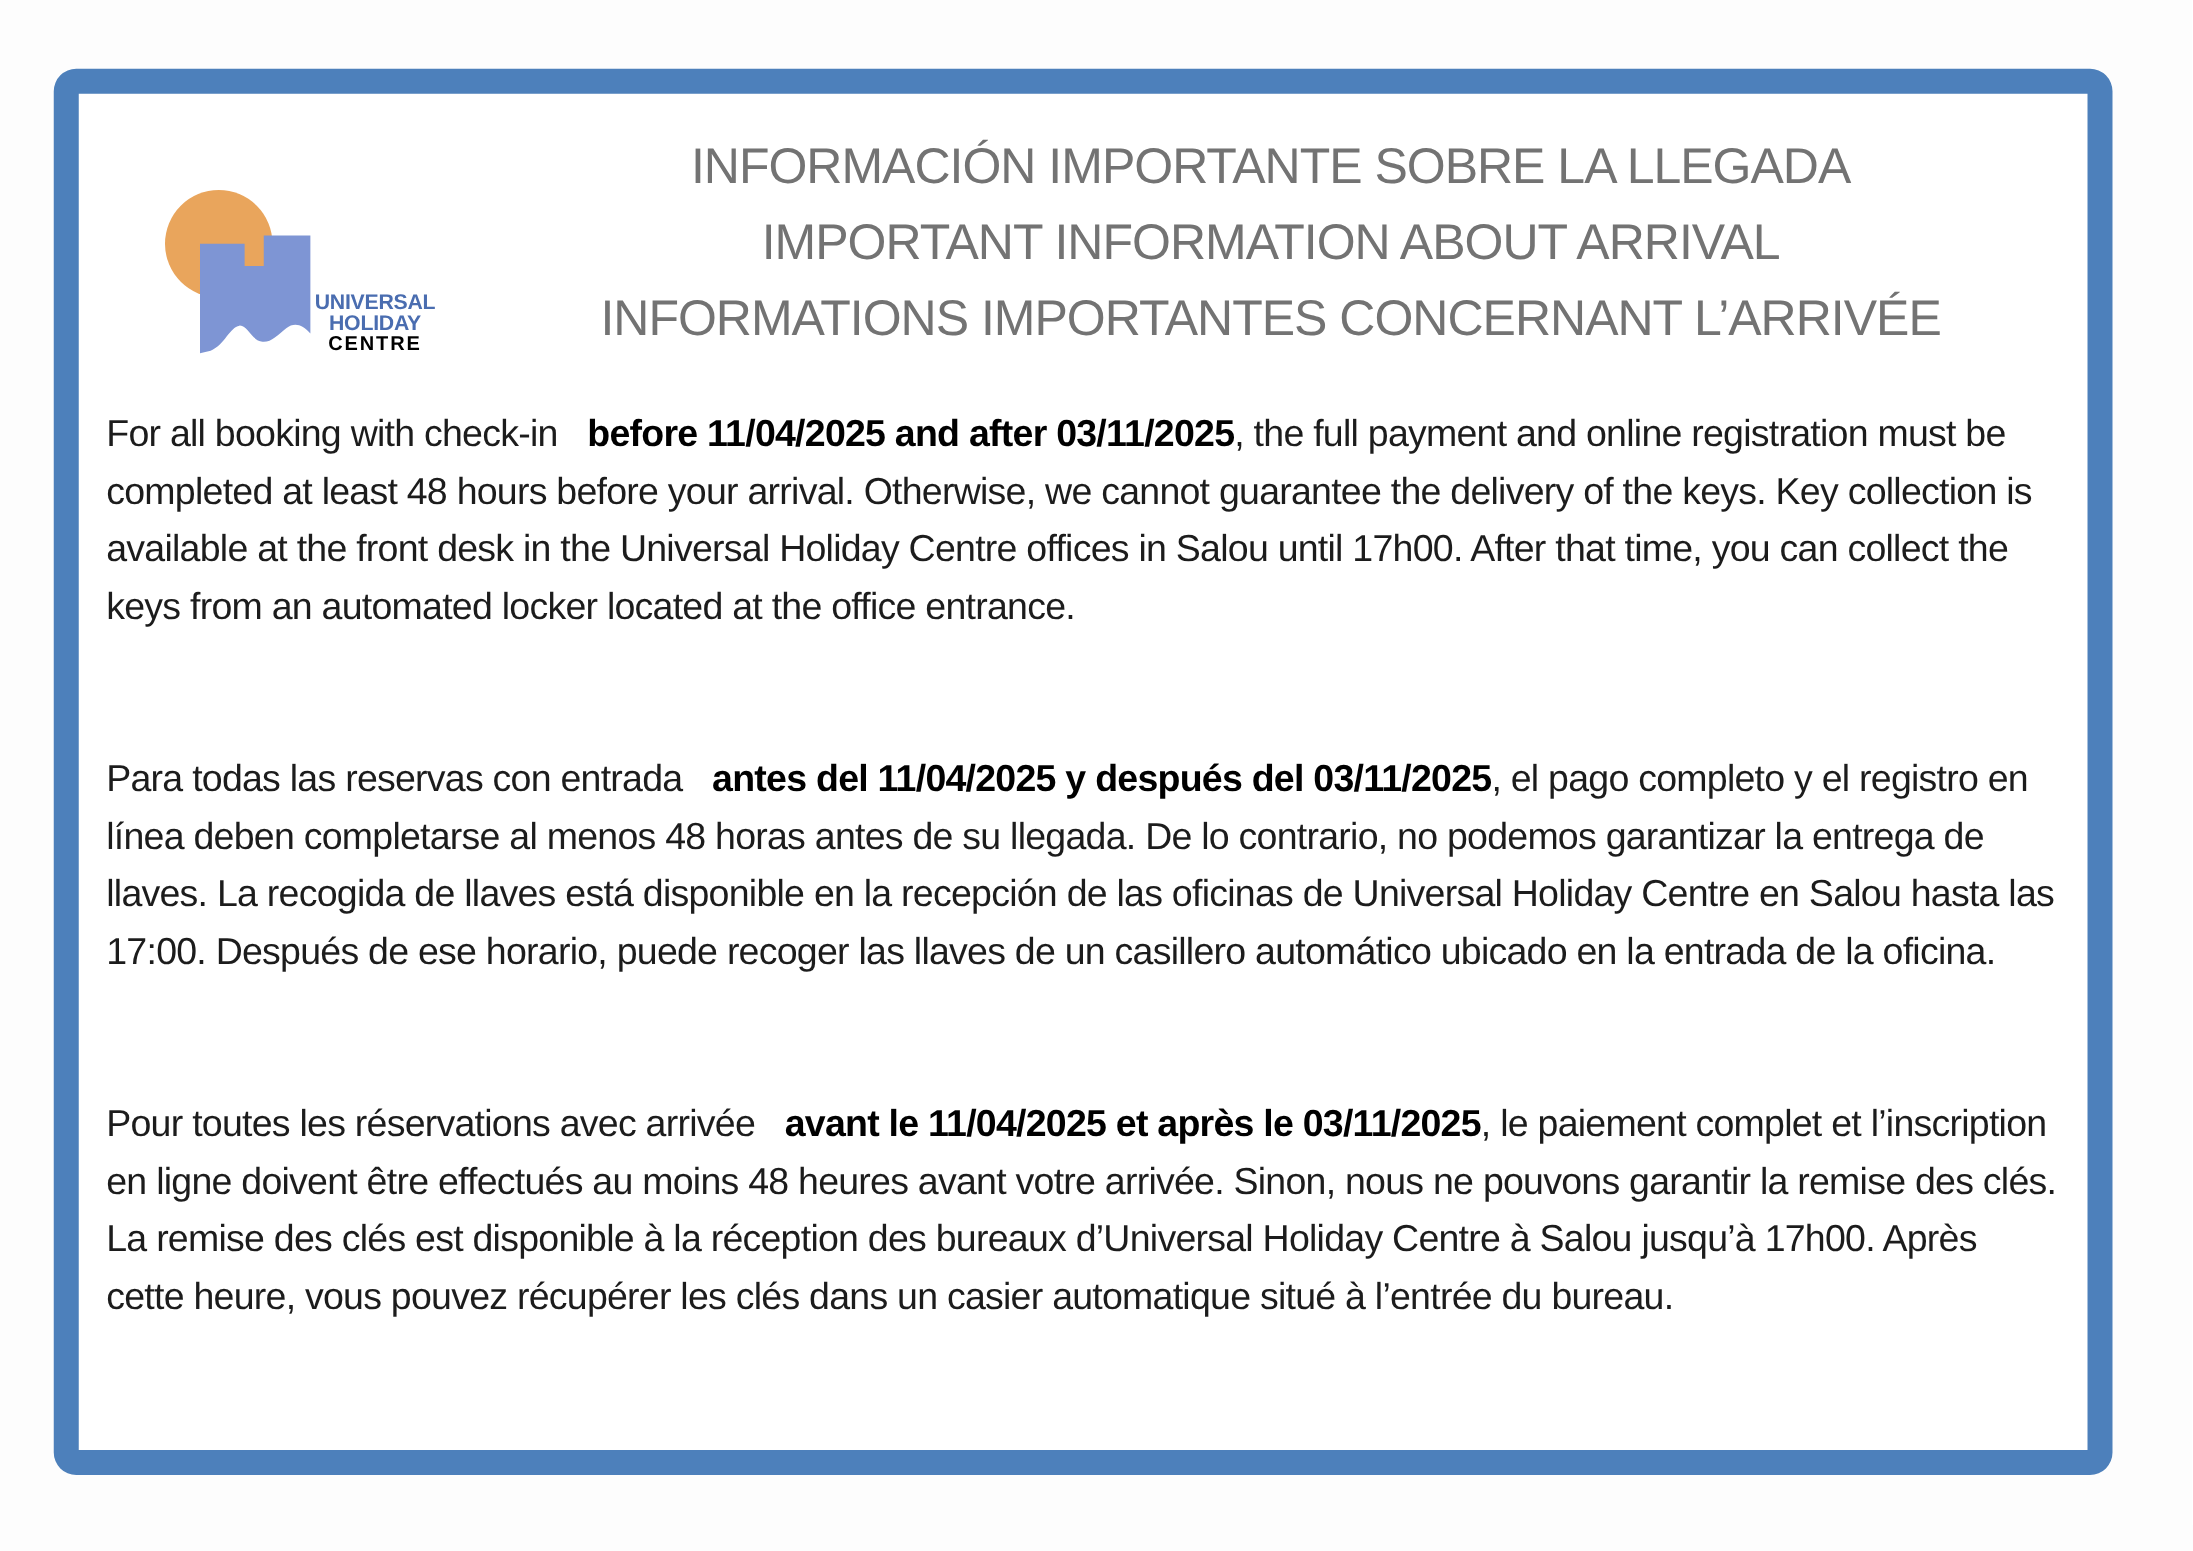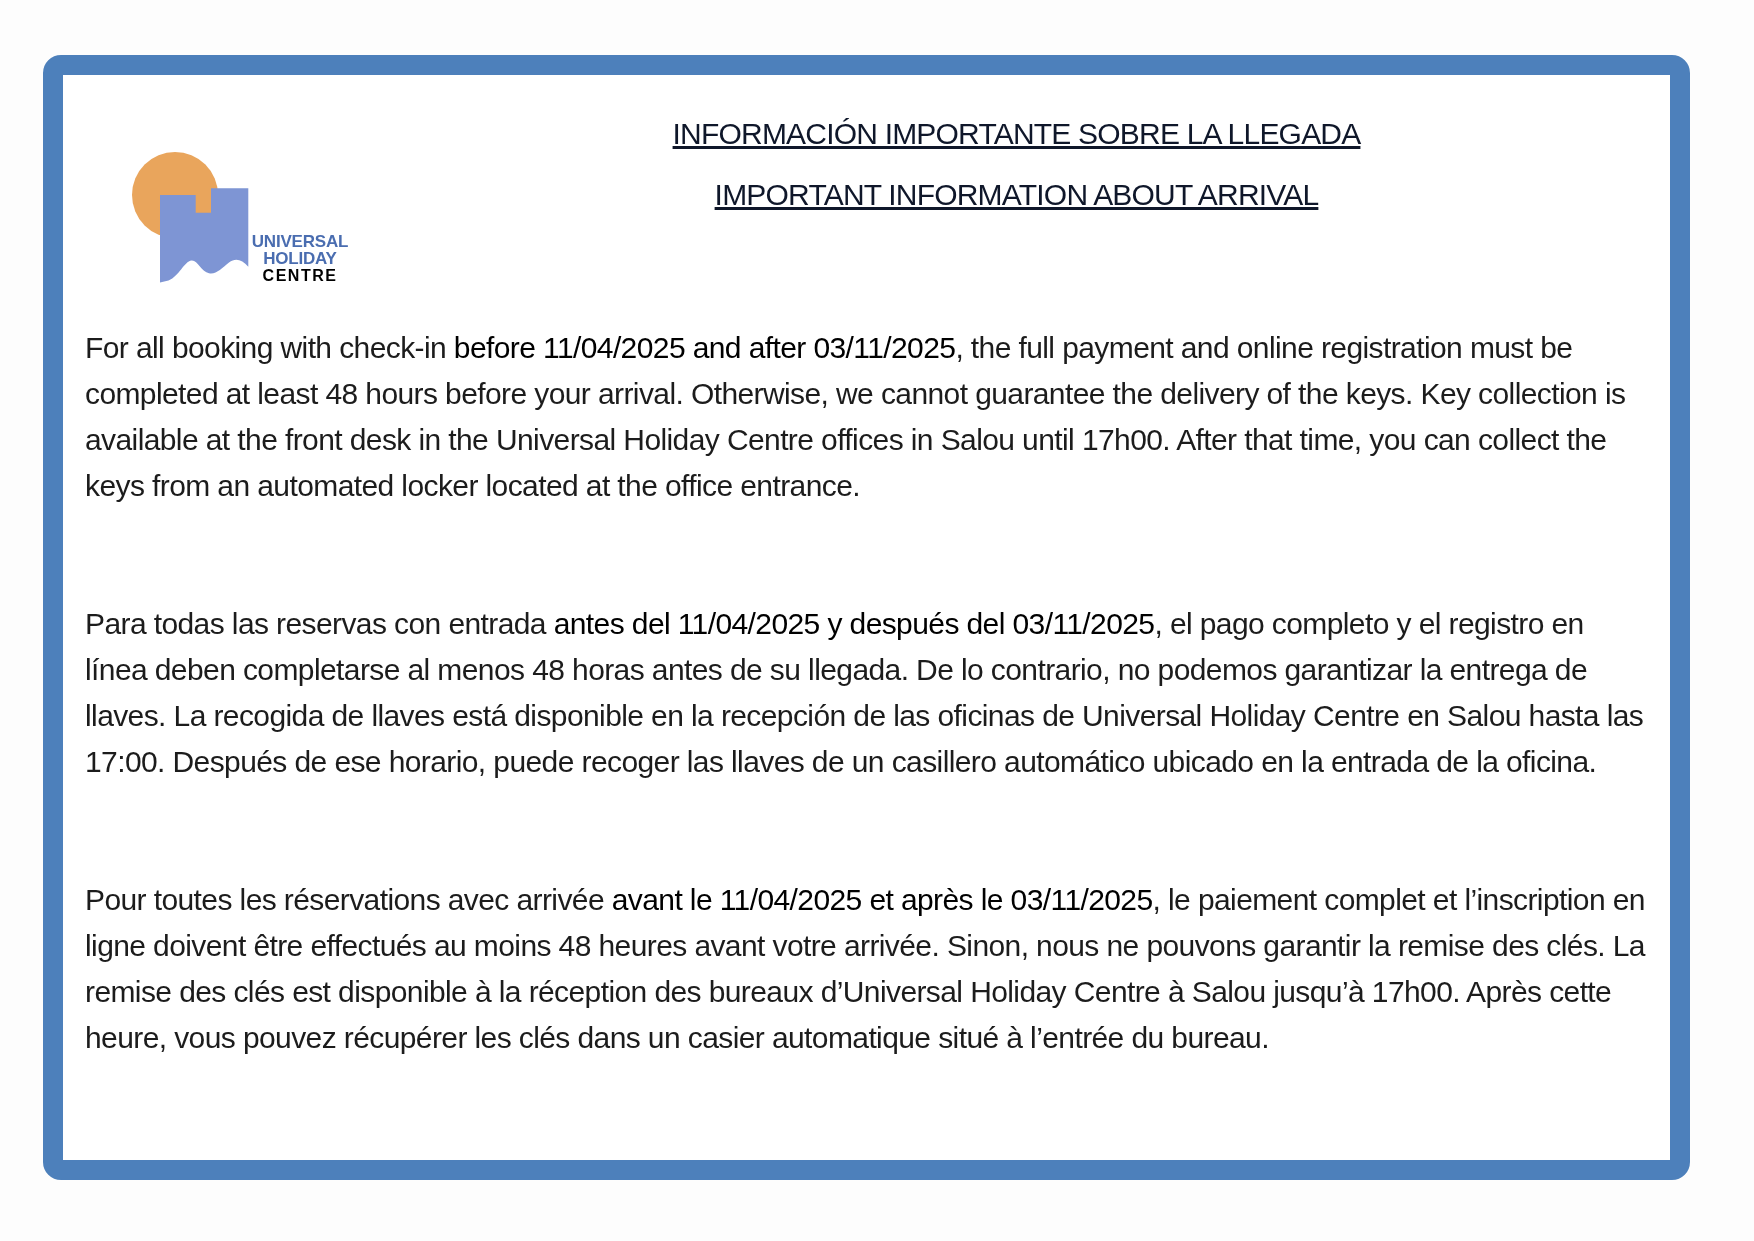--- a/index.html
+++ b/index.html
@@ -68,42 +68,42 @@
     font-size: 16px;
     color: #000000;
     letter-spacing: 1.5px;
   }
   .headings {
     flex: 1 1 auto;
     padding-top: 28px;
     text-align: center;
   }
   .heading {
-    font-size: 30px;
+    font-size: 40px;
     line-height: 61px;
     letter-spacing: -0.8px;
-    color: #0f172a;
+    color: #737373;
     white-space: nowrap;
-    text-decoration: underline;
   }
   
   .content {
     padding: 0 22px;
   }
   .para {
     margin: 0 0 92px 0;
     font-size: 30px;
     line-height: 46px;
     letter-spacing: -0.6px;
     color: #1c1c1c;
     text-align: left;
   }
   .para strong {
-    font-weight: 400;
+    font-weight: 700;
     color: #000000;
+    margin-left: 16px;
   }
 </style>
 </head>
 <body>
 
 <div class="page">
   <div class="frame">
 
     <div class="header">
 
@@ -120,20 +120,21 @@
         <div class="logo-text">
           <div class="logo-word-blue">UNIVERSAL</div>
           <div class="logo-word-blue">HOLIDAY</div>
           <div class="logo-word-tan">CENTRE</div>
         </div>
       </div>
 
       <div class="headings">
         <div class="heading">INFORMACIÓN IMPORTANTE SOBRE LA LLEGADA</div>
         <div class="heading">IMPORTANT INFORMATION ABOUT ARRIVAL</div>
+        <div class="heading">INFORMATIONS IMPORTANTES CONCERNANT L’ARRIVÉE</div>
       </div>
 
     </div>
 
     <div class="content">
 
       <p class="para"><span>For all booking with check-in </span><strong>before 11/04/2025 and after 03/11/2025</strong><span>, the full payment and online registration must be completed at least 48 hours before your arrival. Otherwise, we cannot guarantee the delivery of the keys. Key collection is available at the front desk in the Universal Holiday Centre offices in Salou until 17h00. After that time, you can collect the keys from an automated locker located at the office entrance.</span></p>
 
       <p class="para"><span>Para todas las reservas con entrada </span><strong>antes del 11/04/2025 y después del 03/11/2025</strong><span>, el pago completo y el registro en línea deben completarse al menos 48 horas antes de su llegada. De lo contrario, no podemos garantizar la entrega de llaves. La recogida de llaves está disponible en la recepción de las oficinas de Universal Holiday Centre en Salou hasta las 17:00. Después de ese horario, puede recoger las llaves de un casillero automático ubicado en la entrada de la oficina.</span></p>
 

